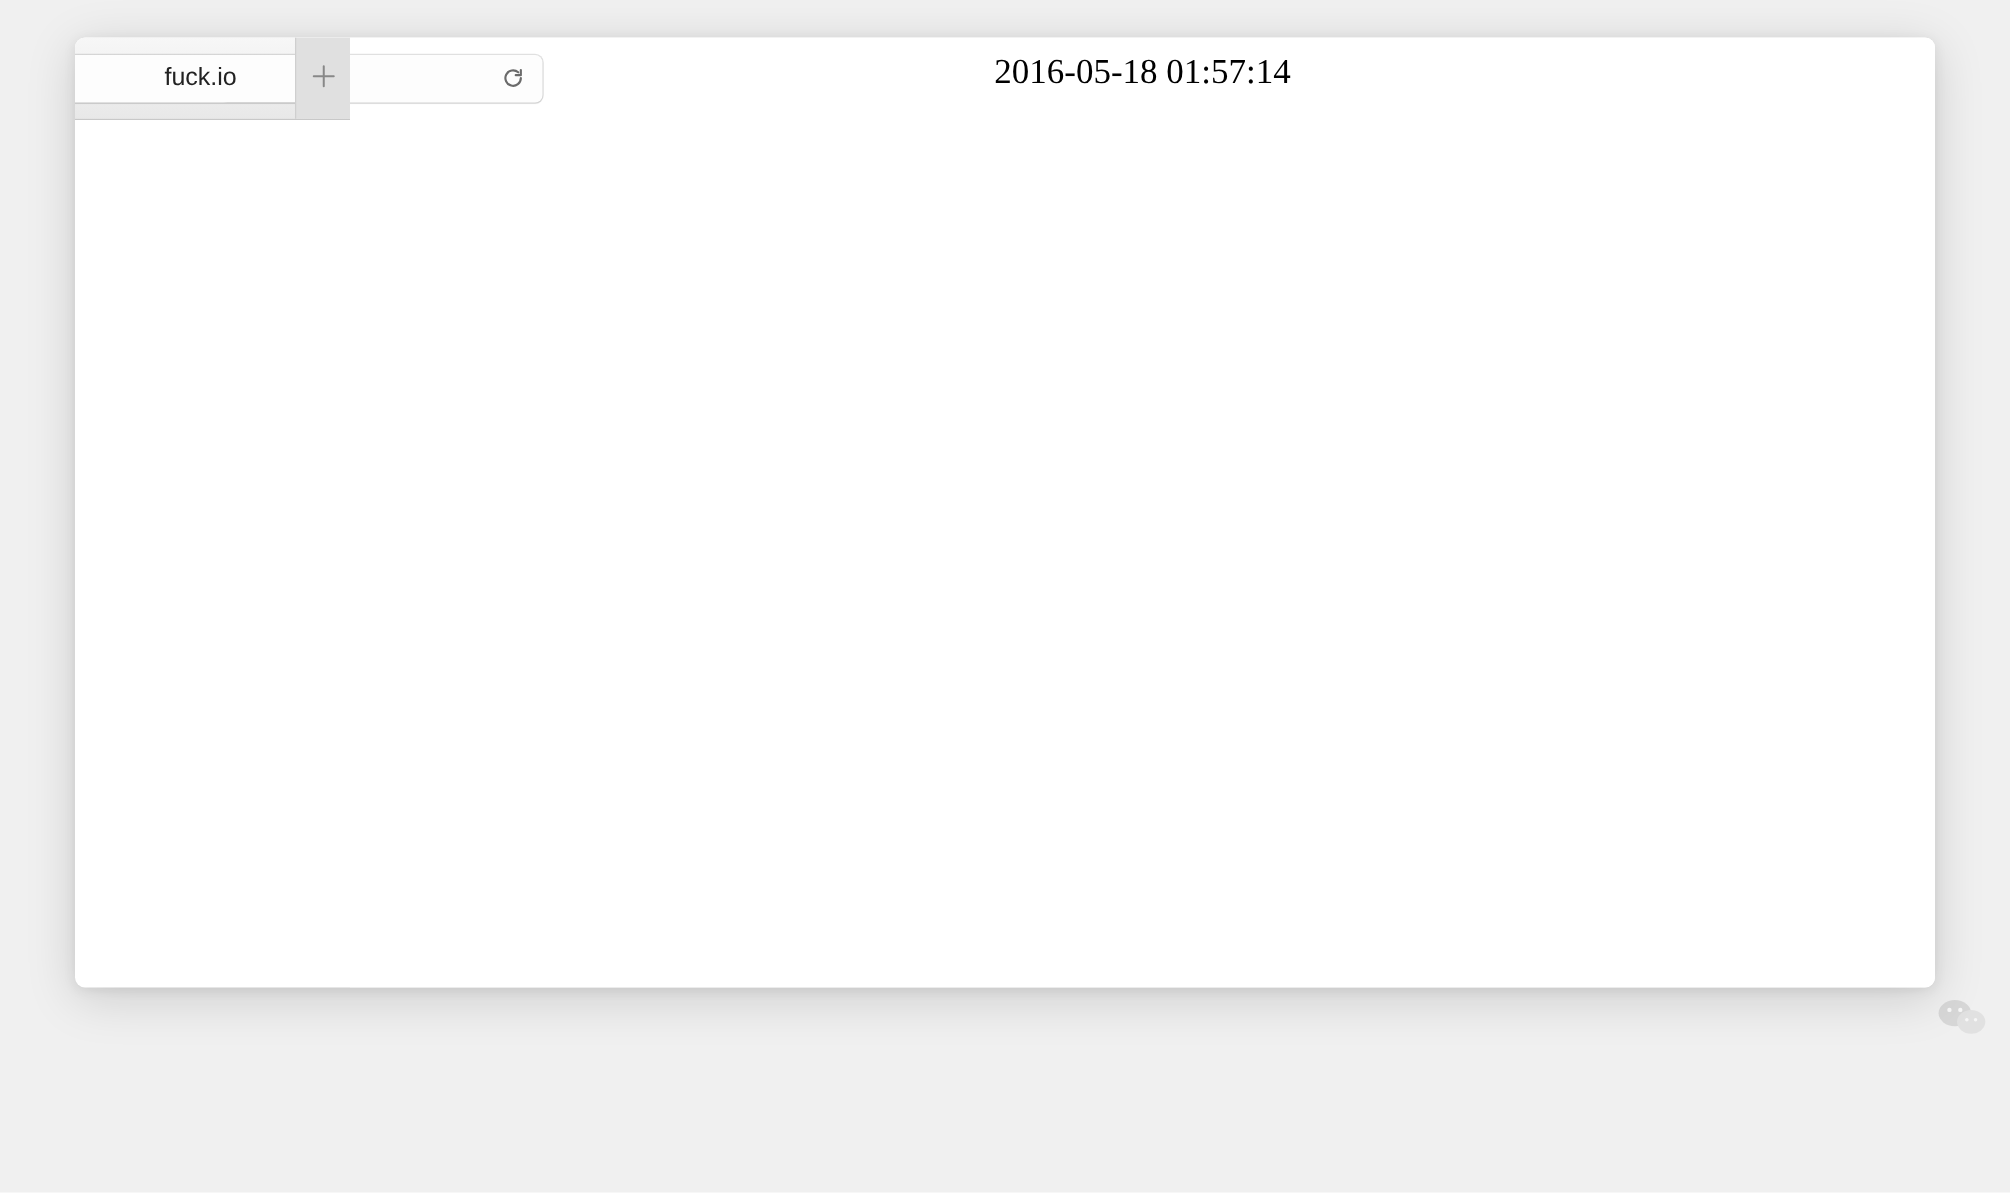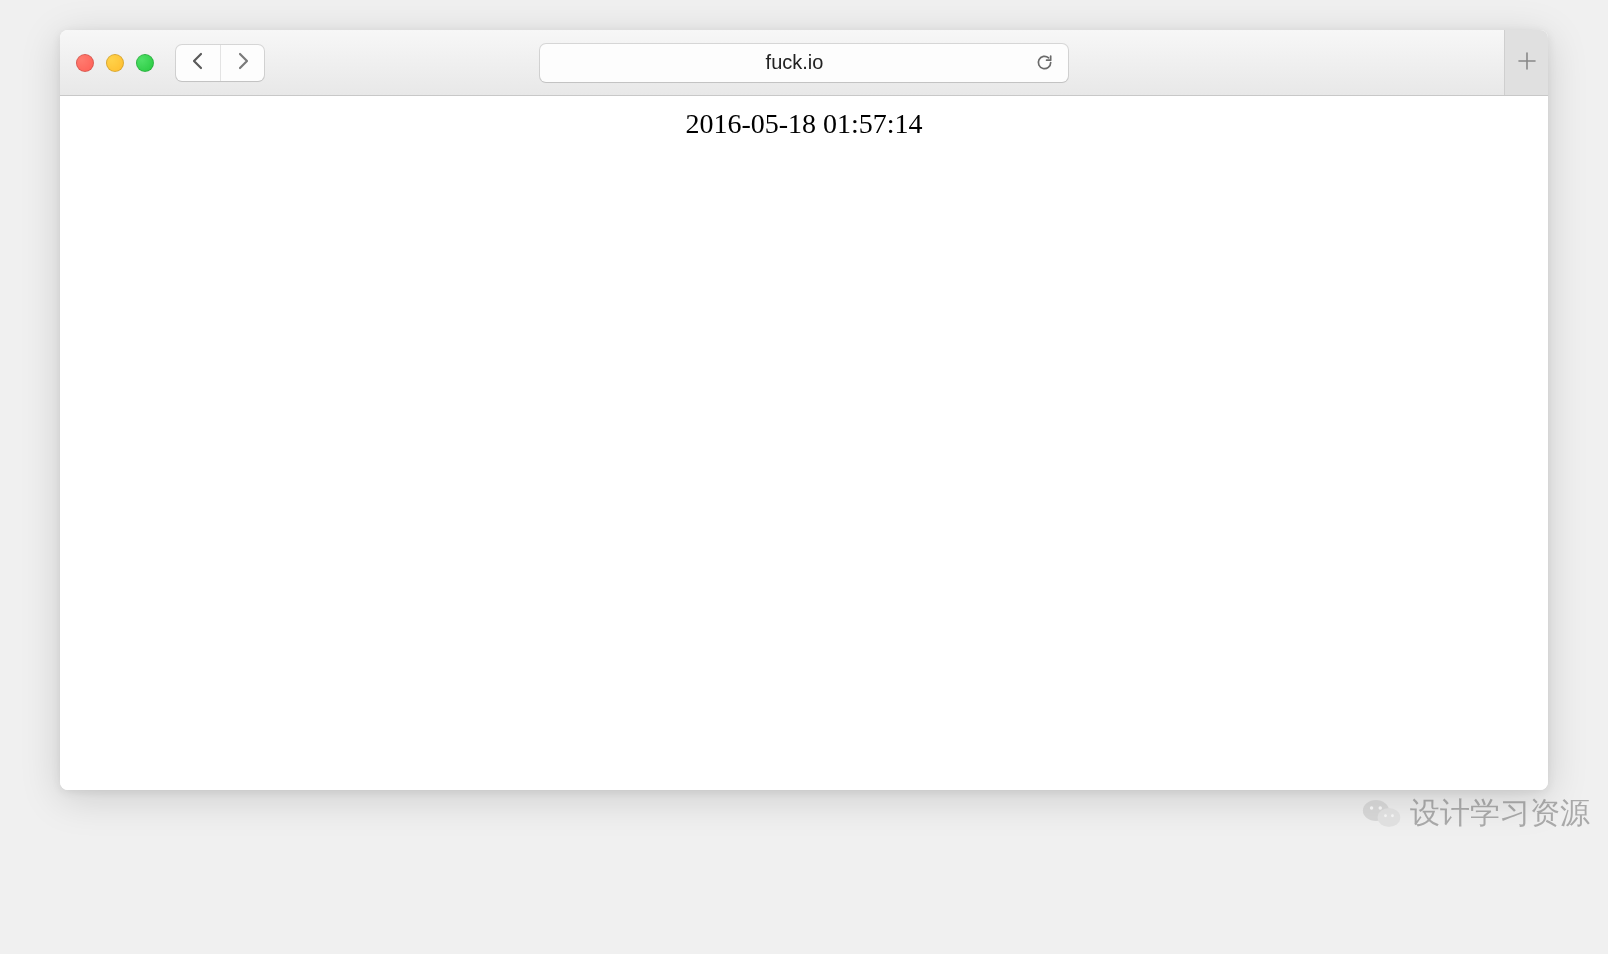--- a/index.html
+++ b/index.html
@@ -16,21 +16,21 @@
       position: relative;
     }
     .browser-window {
       width: 100%;
       height: 760px;
       background: #fff;
       border-radius: 8px;
       box-shadow: 0 8px 40px rgba(0,0,0,0.15), 0 2px 10px rgba(0,0,0,0.08);
       overflow: hidden;
       display: flex;
-      flex-direction: column;
+      flex-direction: row;
     }
     .toolbar {
       height: 66px;
       background: linear-gradient(to bottom, #f7f7f7, #e8e8e8);
       border-bottom: 1px solid #c8c8c8;
       display: flex;
       align-items: center;
       padding: 0 16px;
       position: relative;
     }
@@ -190,14 +190,13 @@
   <span class="wechat-bubbles">
     <svg width="44" height="40" viewBox="0 0 46 40">
       <ellipse cx="16" cy="16" rx="15" ry="12" fill="#b8b8b8"></ellipse>
       <ellipse cx="31" cy="24" rx="13" ry="11" fill="#d0d0d0"></ellipse>
       <circle cx="11" cy="13" r="2" fill="#fff"></circle>
       <circle cx="21" cy="13" r="2" fill="#fff"></circle>
       <circle cx="27" cy="22" r="1.6" fill="#fff"></circle>
       <circle cx="35" cy="22" r="1.6" fill="#fff"></circle>
     </svg>
   </span>
-  <span>设计学习资源</span>
 </div>
 
 </body></html>

